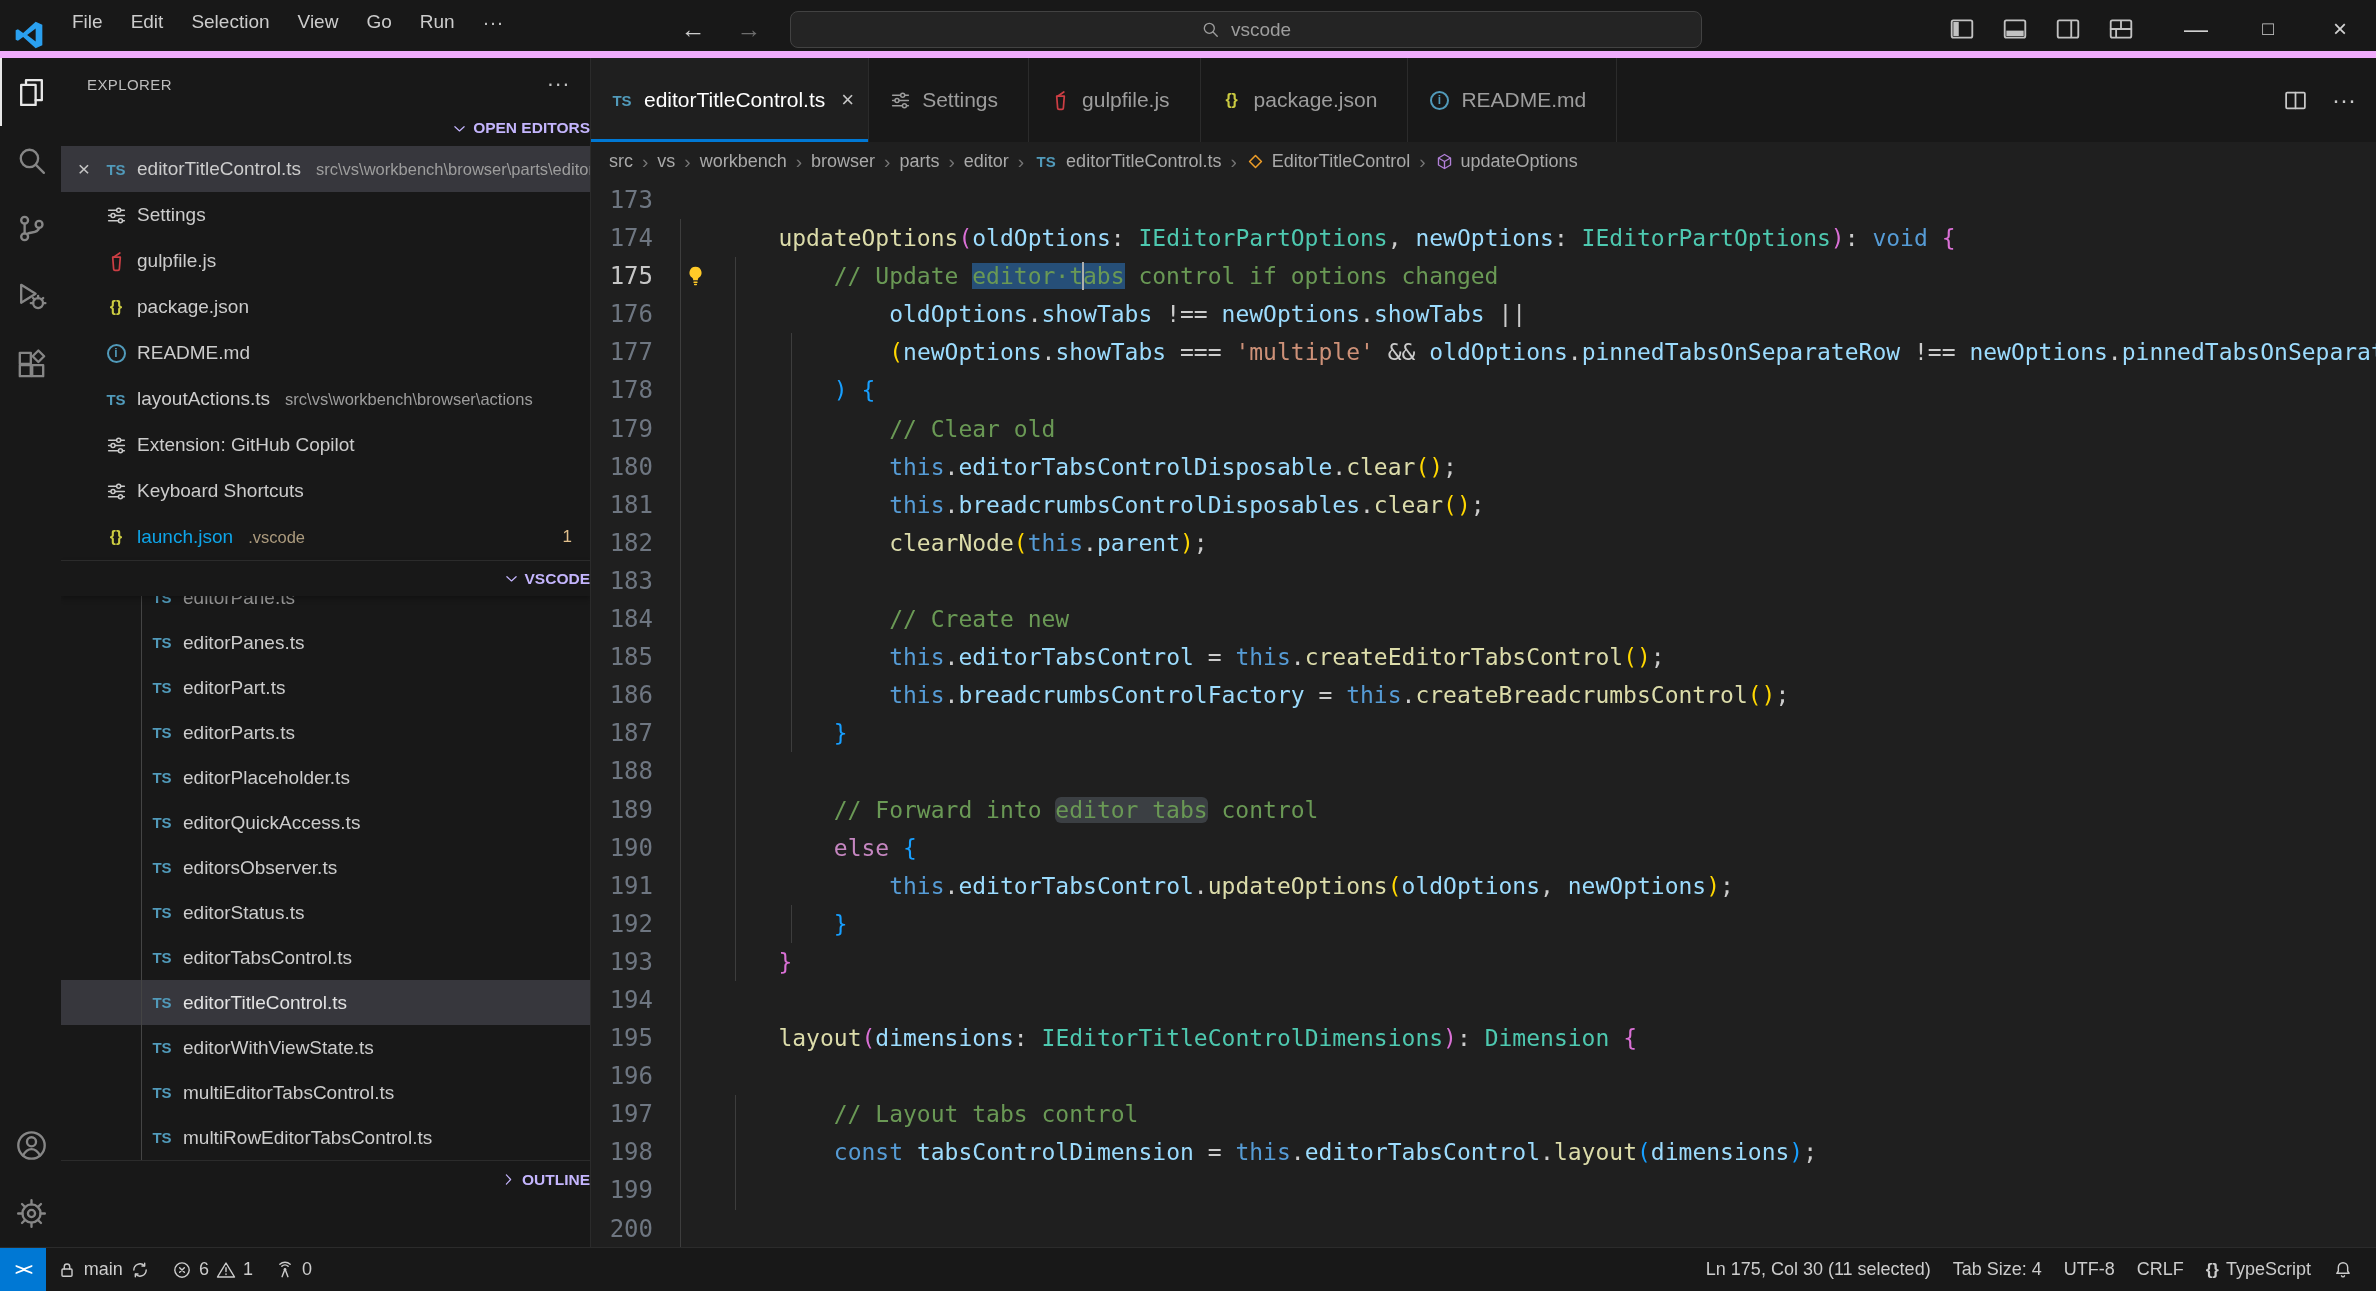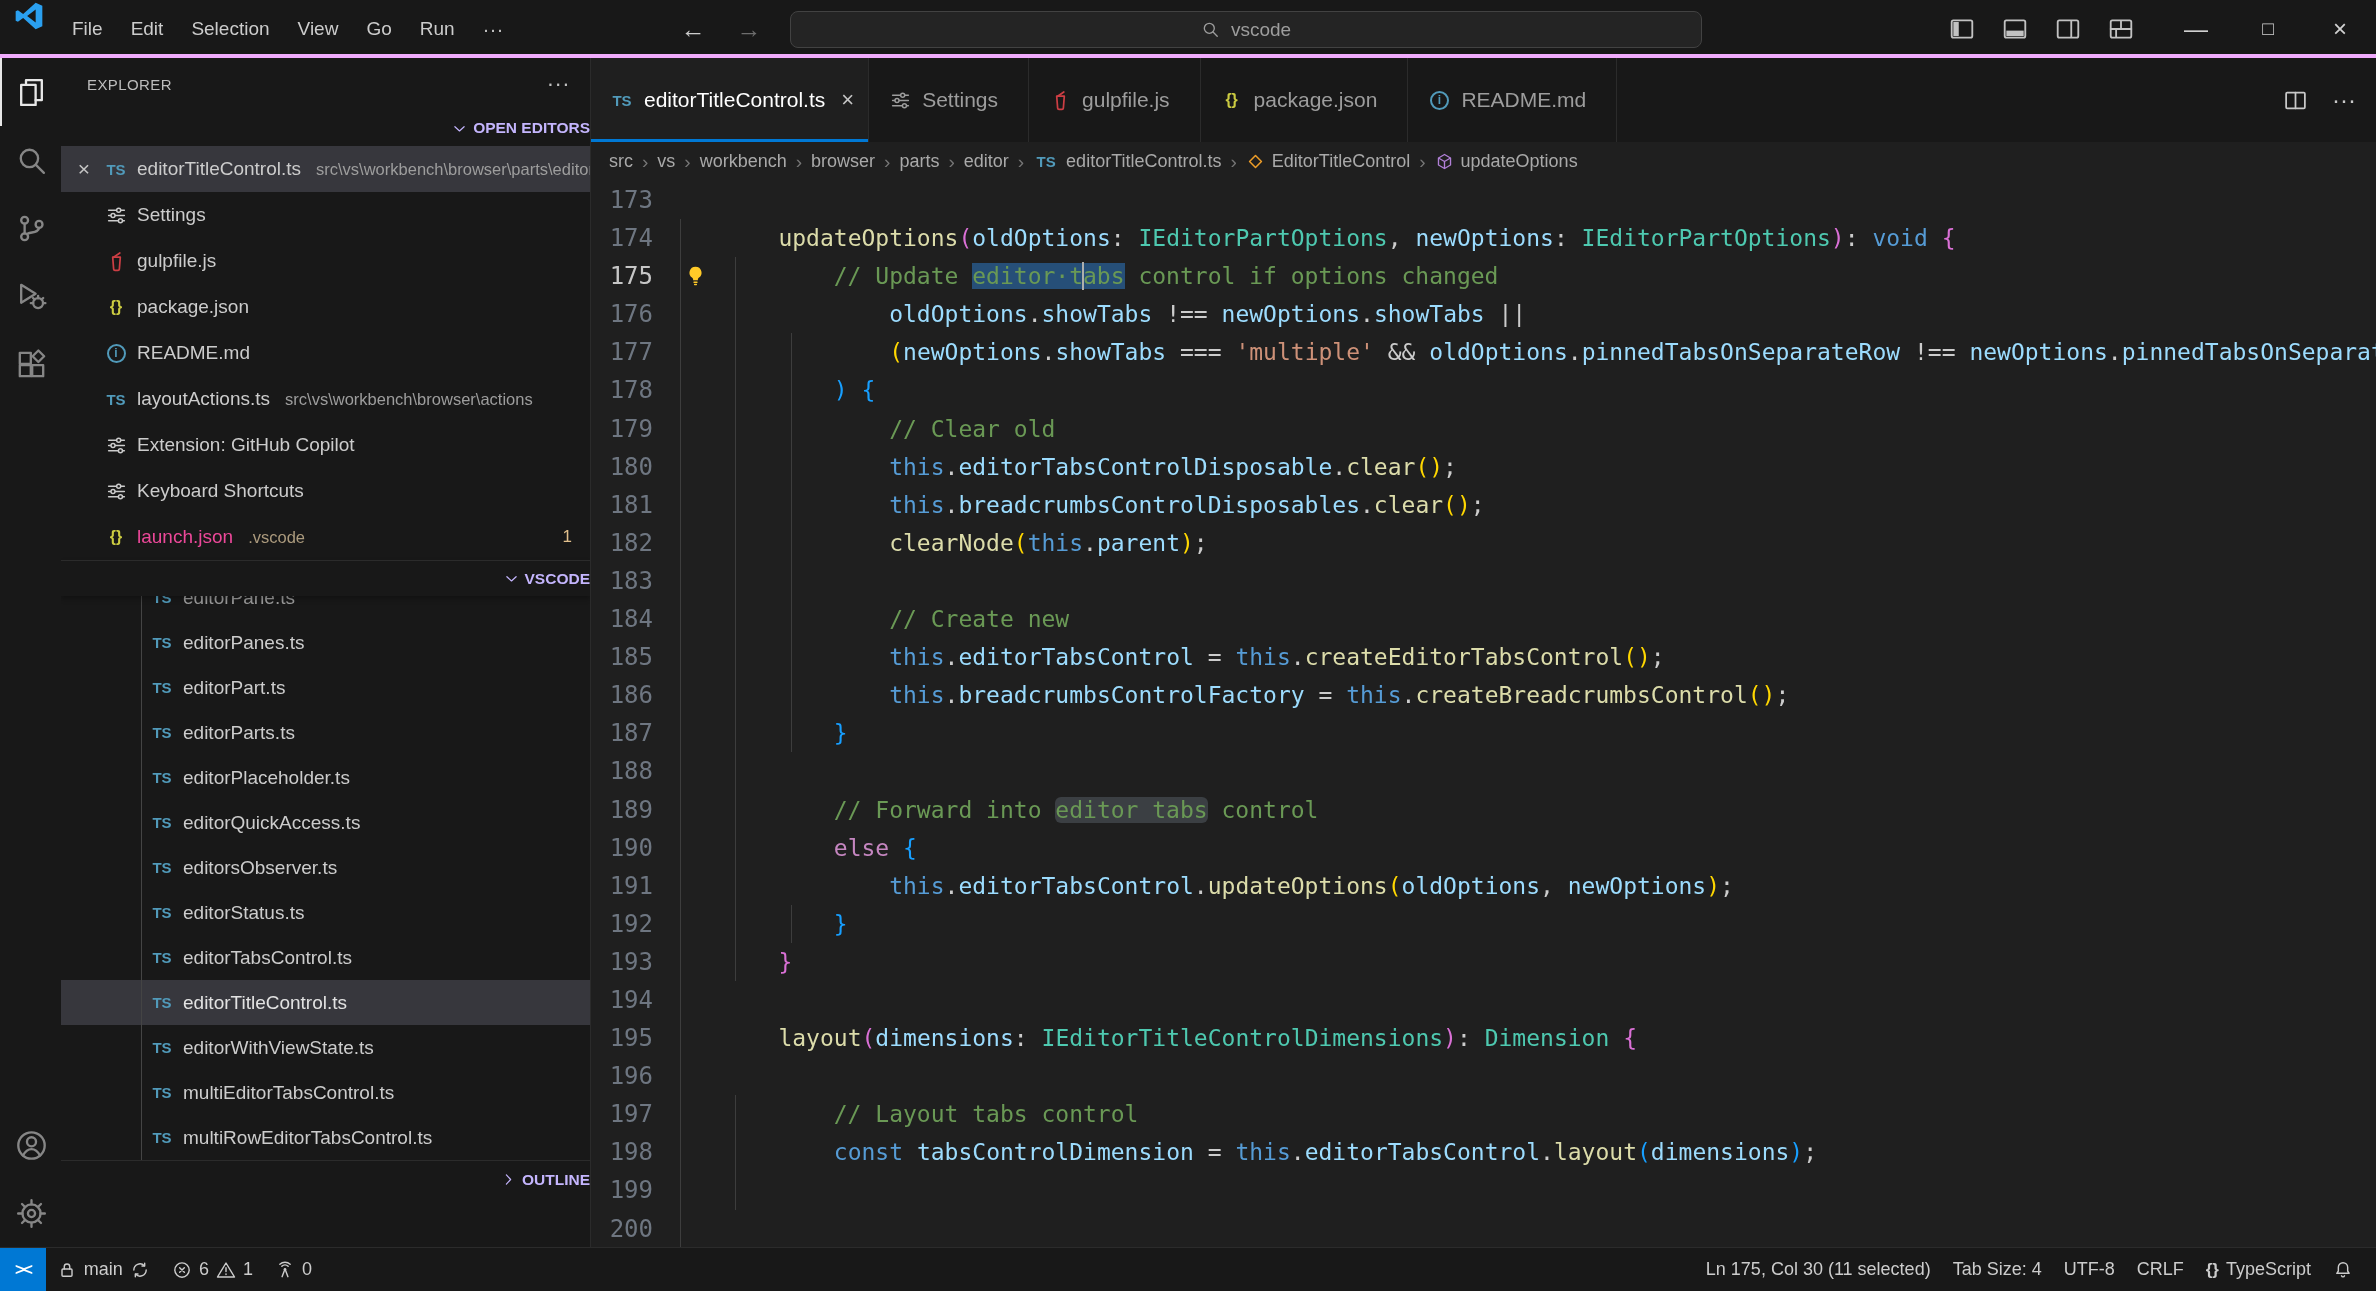--- a/index.html
+++ b/index.html
@@ -2,21 +2,21 @@
 <html><head>
 <meta charset="utf-8">
 <style>
   *{margin:0;padding:0;box-sizing:border-box;}
   html,body{width:2376px;height:1291px;overflow:hidden;background:#181818;
     font-family:"Liberation Sans",sans-serif;color:#cccccc;}
   .window{position:absolute;inset:0;}
 
   
   .titlebar{position:absolute;top:0;left:0;right:0;height:58px;background:#181818;
-    border-bottom:4px solid #f0abfc;display:flex;align-items:flex-start;z-index:20;}
+    border-bottom:7px solid #f0abfc;display:flex;align-items:flex-end;z-index:20;}
   .logo{width:58px;display:flex;align-items:center;justify-content:center;}
   .menus{display:flex;height:58px;}
   .menu-item{padding:0 14px;line-height:58px;font-size:19px;color:#cccccc;}
   .menu-item.overflow{font-size:21px;color:#bdbdbd;}
   .nav-arrows{position:absolute;left:676px;top:0;height:58px;display:flex;align-items:center;gap:22px;}
   .nav-btn{font-size:25px;color:#cccccc;width:34px;text-align:center;}
   .nav-btn.fwd{color:#6d6d6d;}
   .cmd-center{position:absolute;left:790px;top:11px;width:912px;height:37px;background:#242424;
     border:1px solid #424242;border-radius:8px;display:flex;align-items:center;justify-content:center;
     gap:11px;color:#9d9d9d;font-size:19px;}
@@ -43,21 +43,21 @@
   .sb-more{margin-left:auto;font-size:22px;color:#c2c2c2;}
   .sec-header{height:36px;flex:none;display:flex;align-items:center;gap:5px;padding-left:7px;
     font-size:15.5px;font-weight:bold;color:#c4b5fd;justify-content:flex-end;}
   .sec-header.bordered{border-top:1px solid #2b2b2b;}
   .sec-header.shadowed{box-shadow:0 3px 5px rgba(0,0,0,.28);position:relative;z-index:2;}
   .sec-header.tall{height:38px;}
   .oe-row{height:46px;flex:none;display:flex;align-items:center;gap:8px;padding-left:42px;
     font-size:19px;color:#cccccc;white-space:nowrap;overflow:hidden;}
   .oe-row.active{background:#37373d;padding-left:12px;}
   .oe-close{width:22px;text-align:center;font-size:21px;color:#c5c5c5;flex:none;}
-  .oe-name.modified{color:#ec4899;}
+  .oe-name.modified{color:#0ea5e9;}
   .desc{color:#9d9d9d;font-size:16.5px;margin-left:7px;}
   .desc.modified{color:#ab9a7d;}
   .oe-badge{margin-left:auto;padding-right:18px;color:#e2c08d;font-size:17px;}
   .tree{position:relative;flex:none;}
   .tree-guide{position:absolute;left:80px;top:0;bottom:0;width:1px;background:#444444;}
   .tree-row{height:45px;display:flex;align-items:center;gap:8px;padding-left:88px;
     font-size:19px;color:#cccccc;white-space:nowrap;}
   .tree-row.selected{background:#37373d;color:#e2e2e2;}
   .tree-partial{height:24px;overflow:hidden;}
   .tree-partial .tree-row{margin-top:-21px;color:#9a9a9a;}

